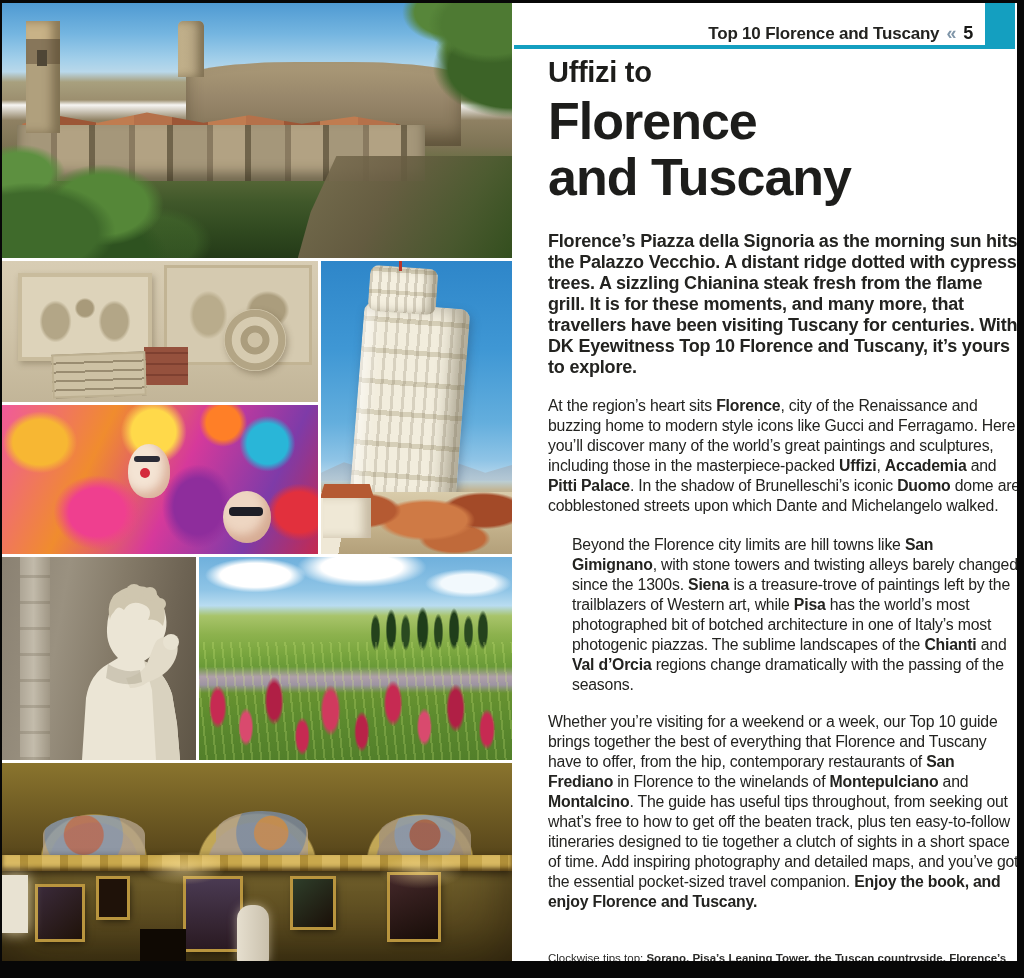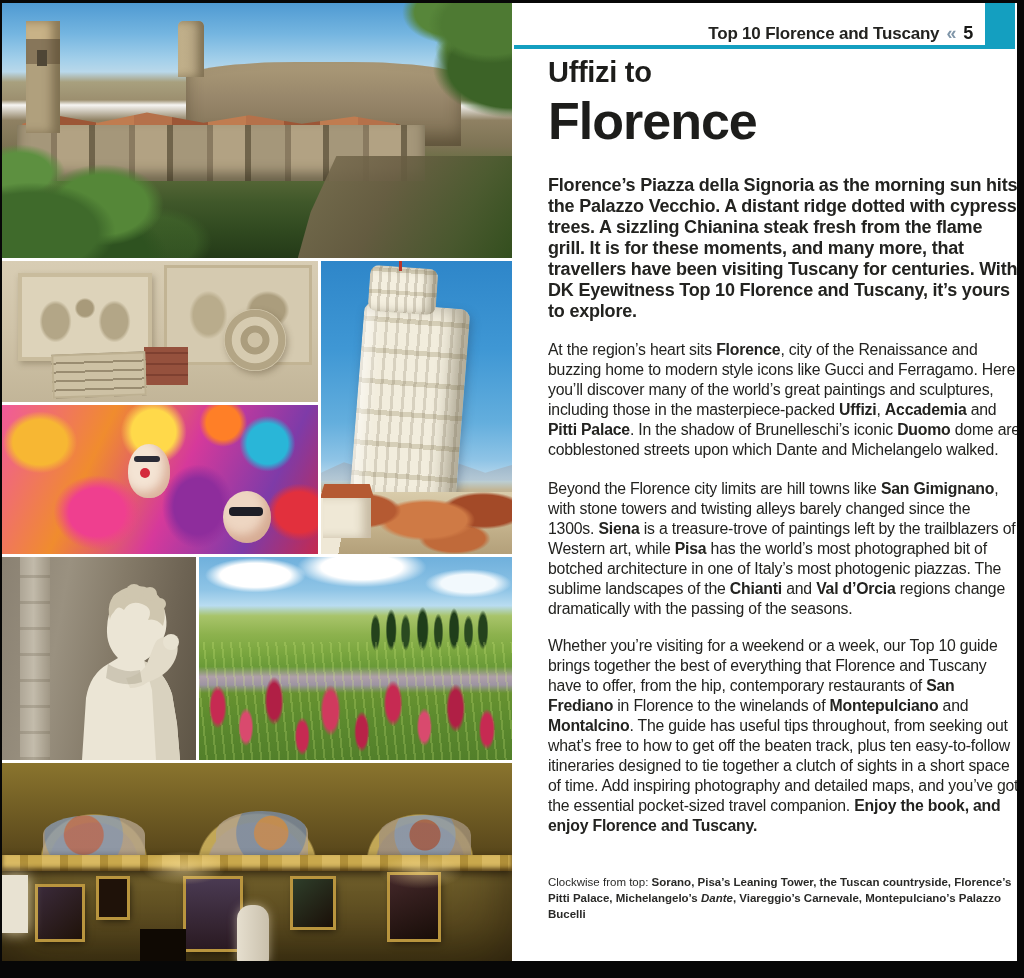--- a/index.html
+++ b/index.html
@@ -16,21 +16,21 @@
   .hdr-block{position:absolute;right:2px;top:0;width:30px;height:46px;background:#149fc0;}
 
   
   .content{position:absolute;left:546px;top:52px;width:472px;color:#232320;}
   .kicker{font-size:29px;line-height:34px;font-weight:bold;letter-spacing:-0.3px;color:#1d1d1b;}
   h1{margin:4px 0 0 0;font-size:52px;line-height:56px;font-weight:bold;letter-spacing:-1px;color:#1d1d1b;}
   p{margin:0;}
   .intro{margin-top:26px;font-size:18px;line-height:21px;font-weight:bold;letter-spacing:-0.2px;}
   .body{font-size:15.8px;line-height:20px;letter-spacing:-0.2px;}
   .body.p1{margin-top:18px;}
-  .body.p2{margin-top:19px;}
+  .body.p2{margin-top:19px;margin-left:24px;}
   .body.p3{margin-top:17px;}
   .body .b{font-weight:bold;}
   .i{font-style:italic;}
   .caption{margin-top:38px;font-size:11.5px;line-height:16px;color:#2a2a28;}
   .caption .b{font-weight:bold;}
 
   
   .photo{position:absolute;overflow:hidden;}
 
   
@@ -286,22 +286,22 @@
     </div>
 
     <div class="hdr">
       <span>Top 10 Florence and Tuscany</span><span class="chev">«</span><span class="pnum">5</span>
     </div>
     <div class="hdr-rule"></div>
     <div class="hdr-block"></div>
 
     <div class="content">
       <div class="kicker">Uffizi to</div>
-      <h1><span>Florence</span><br></h1>
+      <h1><span>Florence</span><br><span>and Tuscany</span></h1>
       <p class="intro">Florence’s Piazza della Signoria as the morning sun hits the Palazzo Vecchio. A distant ridge dotted with cypress trees. A sizzling Chianina steak fresh from the flame grill. It is for these moments, and many more, that travellers have been visiting Tuscany for centuries. With DK Eyewitness Top 10 Florence and Tuscany, it’s yours to explore.</p>
       <p class="body p1"><span>At the region’s heart sits </span><span class="b">Florence</span><span>, city of the Renaissance and buzzing home to modern style icons like Gucci and Ferragamo. Here you’ll discover many of the world’s great paintings and sculptures, including those in the masterpiece-packed </span><span class="b">Uffizi</span><span>, </span><span class="b">Accademia</span><span> and </span><span class="b">Pitti Palace</span><span>. In the shadow of Brunelleschi’s iconic </span><span class="b">Duomo</span><span> dome are cobblestoned streets upon which Dante and Michelangelo walked.</span></p>
       <p class="body p2"><span>Beyond the Florence city limits are hill towns like </span><span class="b">San Gimignano</span><span>, with stone towers and twisting alleys barely changed since the 1300s. </span><span class="b">Siena</span><span> is a treasure-trove of paintings left by the trailblazers of Western art, while </span><span class="b">Pisa</span><span> has the world’s most photographed bit of botched architecture in one of Italy’s most photogenic piazzas. The sublime landscapes of the </span><span class="b">Chianti</span><span> and </span><span class="b">Val d’Orcia</span><span> regions change dramatically with the passing of the seasons.</span></p>
       <p class="body p3"><span>Whether you’re visiting for a weekend or a week, our Top 10 guide brings together the best of everything that Florence and Tuscany have to offer, from the hip, contemporary restaurants of </span><span class="b">San Frediano</span><span> in Florence to the winelands of </span><span class="b">Montepulciano</span><span> and </span><span class="b">Montalcino</span><span>. The guide has useful tips throughout, from seeking out what’s free to how to get off the beaten track, plus ten easy-to-follow itineraries designed to tie together a clutch of sights in a short space of time. Add inspiring photography and detailed maps, and you’ve got the essential pocket-sized travel companion. </span><span class="b">Enjoy the book, and enjoy Florence and Tuscany.</span></p>
-      <p class="caption"><span>Clockwise from top: </span><span class="b">Sorano, Pisa’s Leaning Tower, the Tuscan countryside, Florence’s Pitti Palace, Michelangelo’s </span><span class="b i">Dante</span><span class="b">, Viareggio’s Carnevale, Montepulciano’s Palazzo Bucelli</span></p>
+      <p class="caption"><span>Clockwise tips top: </span><span class="b">Sorano, Pisa’s Leaning Tower, the Tuscan countryside, Florence’s Pitti Palace, Michelangelo’s </span><span class="b i">Dante</span><span class="b">, Viareggio’s Carnevale, Montepulciano’s Palazzo Bucelli</span></p>
     </div>
 
   </div>
 </div>
 
 </body></html>

